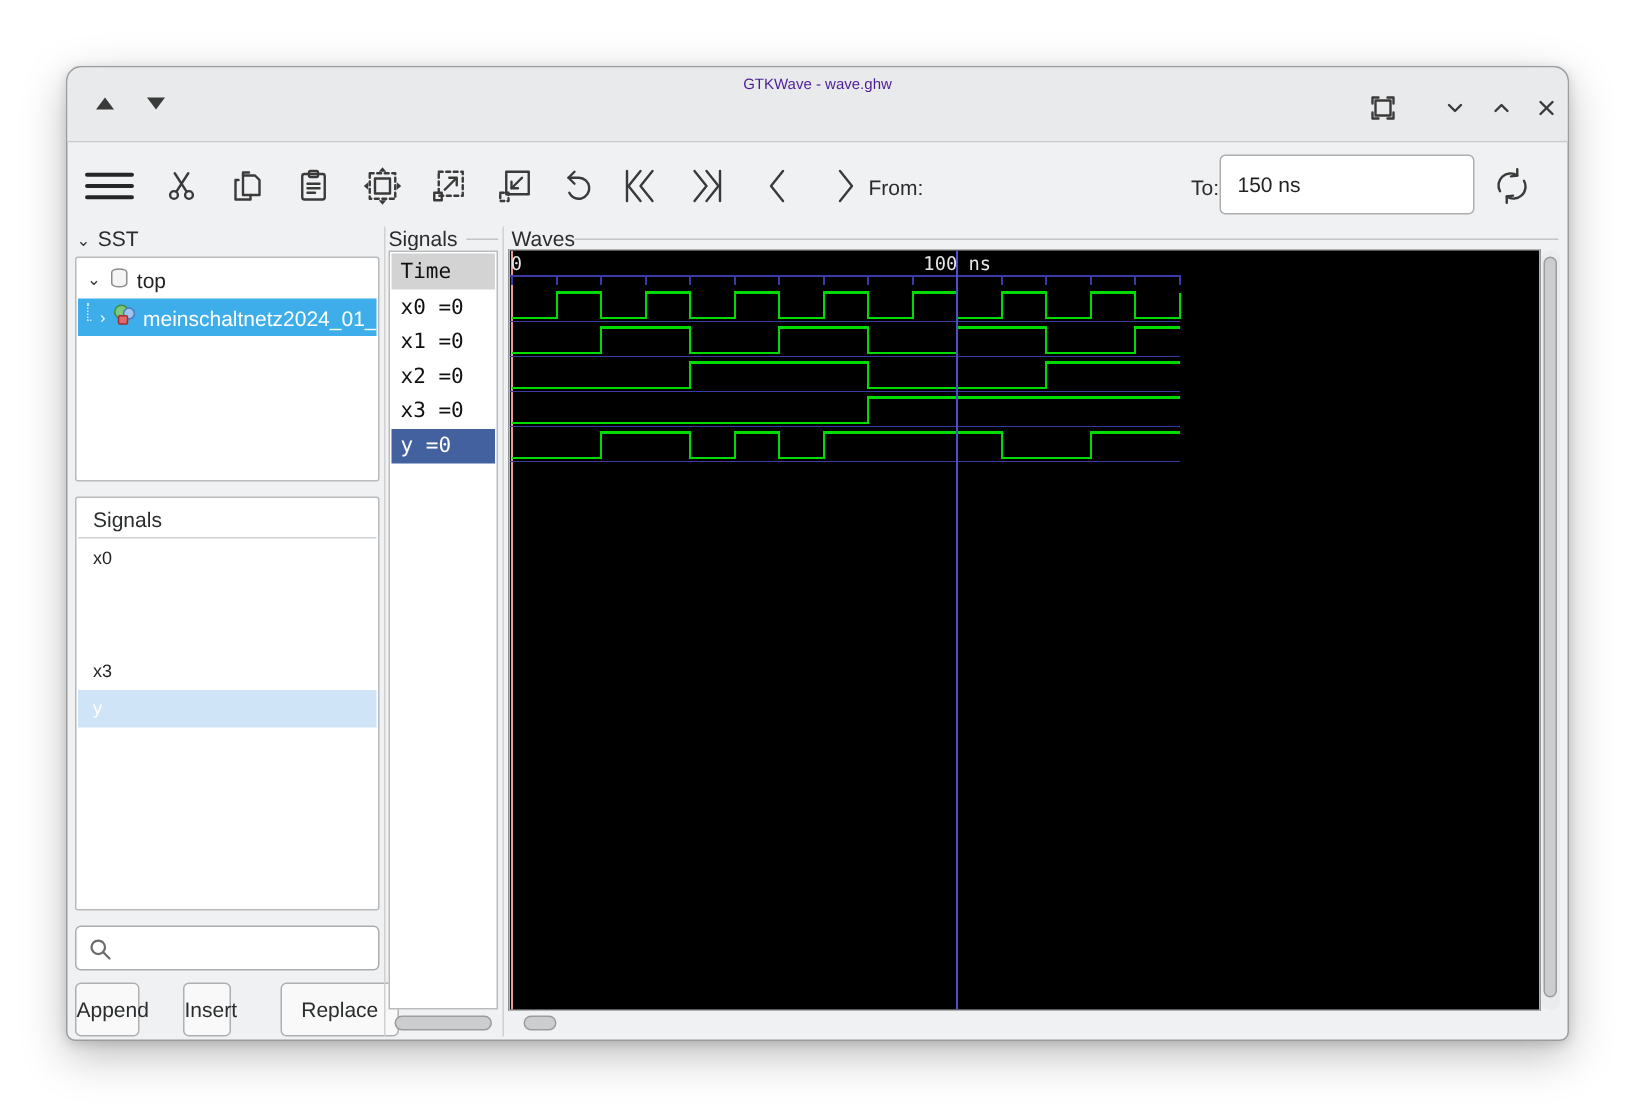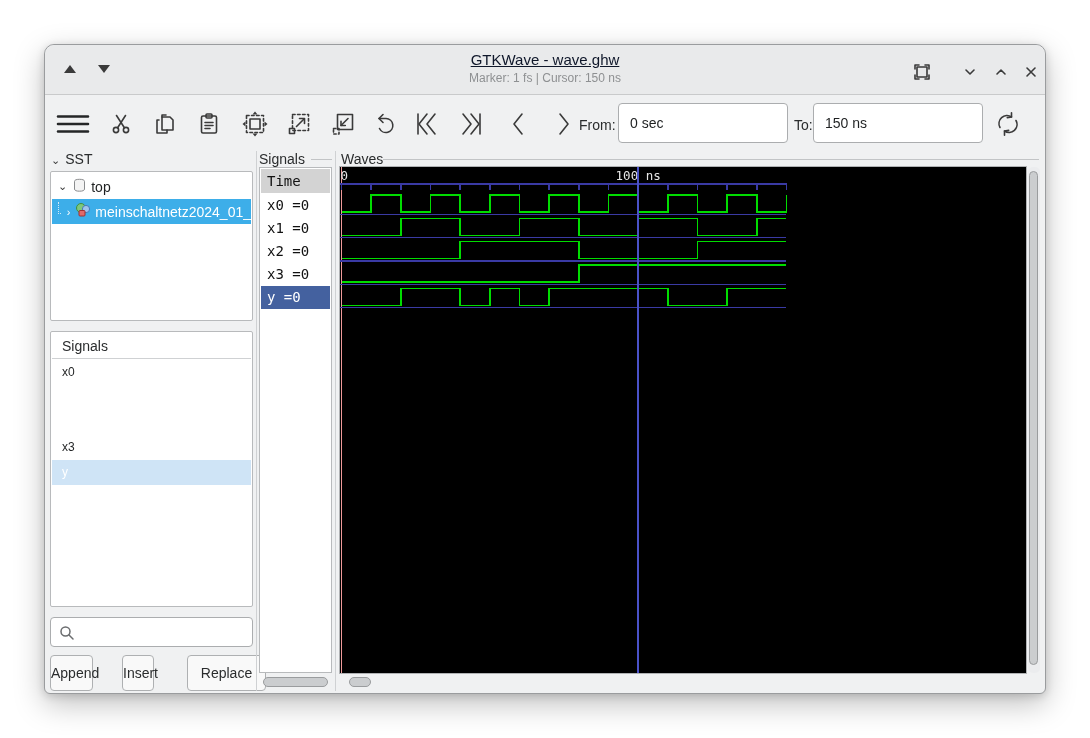--- a/index.html
+++ b/index.html
@@ -7,21 +7,21 @@
   .window { position:absolute; left:44px; top:44px; width:1002px; height:650px;
     background:#f0f1f2; border:1px solid #9a9c9e; border-radius:10px 10px 6px 6px;
     box-shadow:0 10px 30px rgba(0,0,0,.25), 0 2px 8px rgba(0,0,0,.15); }
   
   .titlebar { position:absolute; left:0; top:0; right:0; height:50px; background:#e9eaeb;
     border-bottom:1px solid #c9cacb; border-radius:10px 10px 0 0; }
   .tb-arrow { position:absolute; top:20px; width:0; height:0; border-left:6px solid transparent; border-right:6px solid transparent; cursor:default; }
   .tb-arrow.up   { left:19px; border-bottom:8px solid #3a3a3a; }
   .tb-arrow.down { left:53px; border-top:8px solid #3a3a3a; }
   .title-center { position:absolute; left:250px; right:250px; top:6px; text-align:center; }
-  .title-main { font-size:15px; color:#0f172a;text-decoration:underline; }
+  .title-main { font-size:10px; color:#4c1d95; }
   .title-sub { font-size:12px; color:#8e9092; margin-top:3px; }
   .win-btn { position:absolute; top:18px; width:18px; height:18px; }
   .win-btn svg { display:block; }
   
   .toolbar { position:absolute; left:0; top:51px; right:0; height:55px; }
   .tbtn { position:absolute; top:8px; width:36px; height:40px; display:flex; align-items:center; justify-content:center; border-radius:4px; }
   .tlabel { position:absolute; top:21px; font-size:14px; color:#2a2c2d; }
   .tinput { position:absolute; top:7px; height:40px; width:170px; background:#fff; border:1px solid #abadaf; border-radius:4px; font-size:14px; color:#1f2122; padding:0 11px; font-family:"Liberation Sans", sans-serif; }
   
   .panel-label { position:absolute; font-size:14px; color:#2a2c2d; white-space:nowrap; }
@@ -56,21 +56,20 @@
 </head>
 <body>
 
 <div class="window">
 
   <div class="titlebar">
     <div class="tb-arrow up"></div>
     <div class="tb-arrow down"></div>
     <div class="title-center">
       <div class="title-main">GTKWave - wave.ghw</div>
-      <div class="title-sub">Marker: 1 fs  |  Cursor: 150 ns</div>
     </div>
     <div class="win-btn" style="left:868px">
       <svg width="18" height="18" viewBox="0 0 18 18">
         <g class="icon-stroke" stroke-width="1.3">
           <rect x="4" y="4" width="10" height="10"></rect>
           <path d="M2,6 V2 H6 M12,2 H16 V6 M16,12 V16 H12 M6,16 H2 V12"></path>
         </g>
       </svg>
     </div>
     <div class="win-btn" style="left:916px">
@@ -187,21 +186,20 @@
       <svg width="26" height="26" viewBox="0 0 26 26">
         <polyline class="icon-stroke" stroke-width="1.5" points="16,3 8,13 16,23"></polyline>
       </svg>
     </div>
     <div class="tbtn" style="left:500px">
       <svg width="26" height="26" viewBox="0 0 26 26">
         <polyline class="icon-stroke" stroke-width="1.5" points="10,3 18,13 10,23"></polyline>
       </svg>
     </div>
     <div class="tlabel" style="left:534px">From:</div>
-    <input class="tinput" style="left: 573px;" value="0 sec">
     <div class="tlabel" style="left:749px">To:</div>
     <input class="tinput" style="left: 768px;" value="150 ns">
     <div class="tbtn" style="left:945px">
       <svg width="28" height="28" viewBox="0 0 28 28">
         <g class="icon-stroke" stroke-width="1.7">
           <path d="M6,17.5 A8,8 0 0 1 17.5,7"></path>
           <polyline points="17.5,2.8 17.5,7 13.3,7.6"></polyline>
           <path d="M22,10.5 A8,8 0 0 1 10.5,21"></path>
           <polyline points="10.5,25.2 10.5,21 14.7,20.4"></polyline>
         </g>

